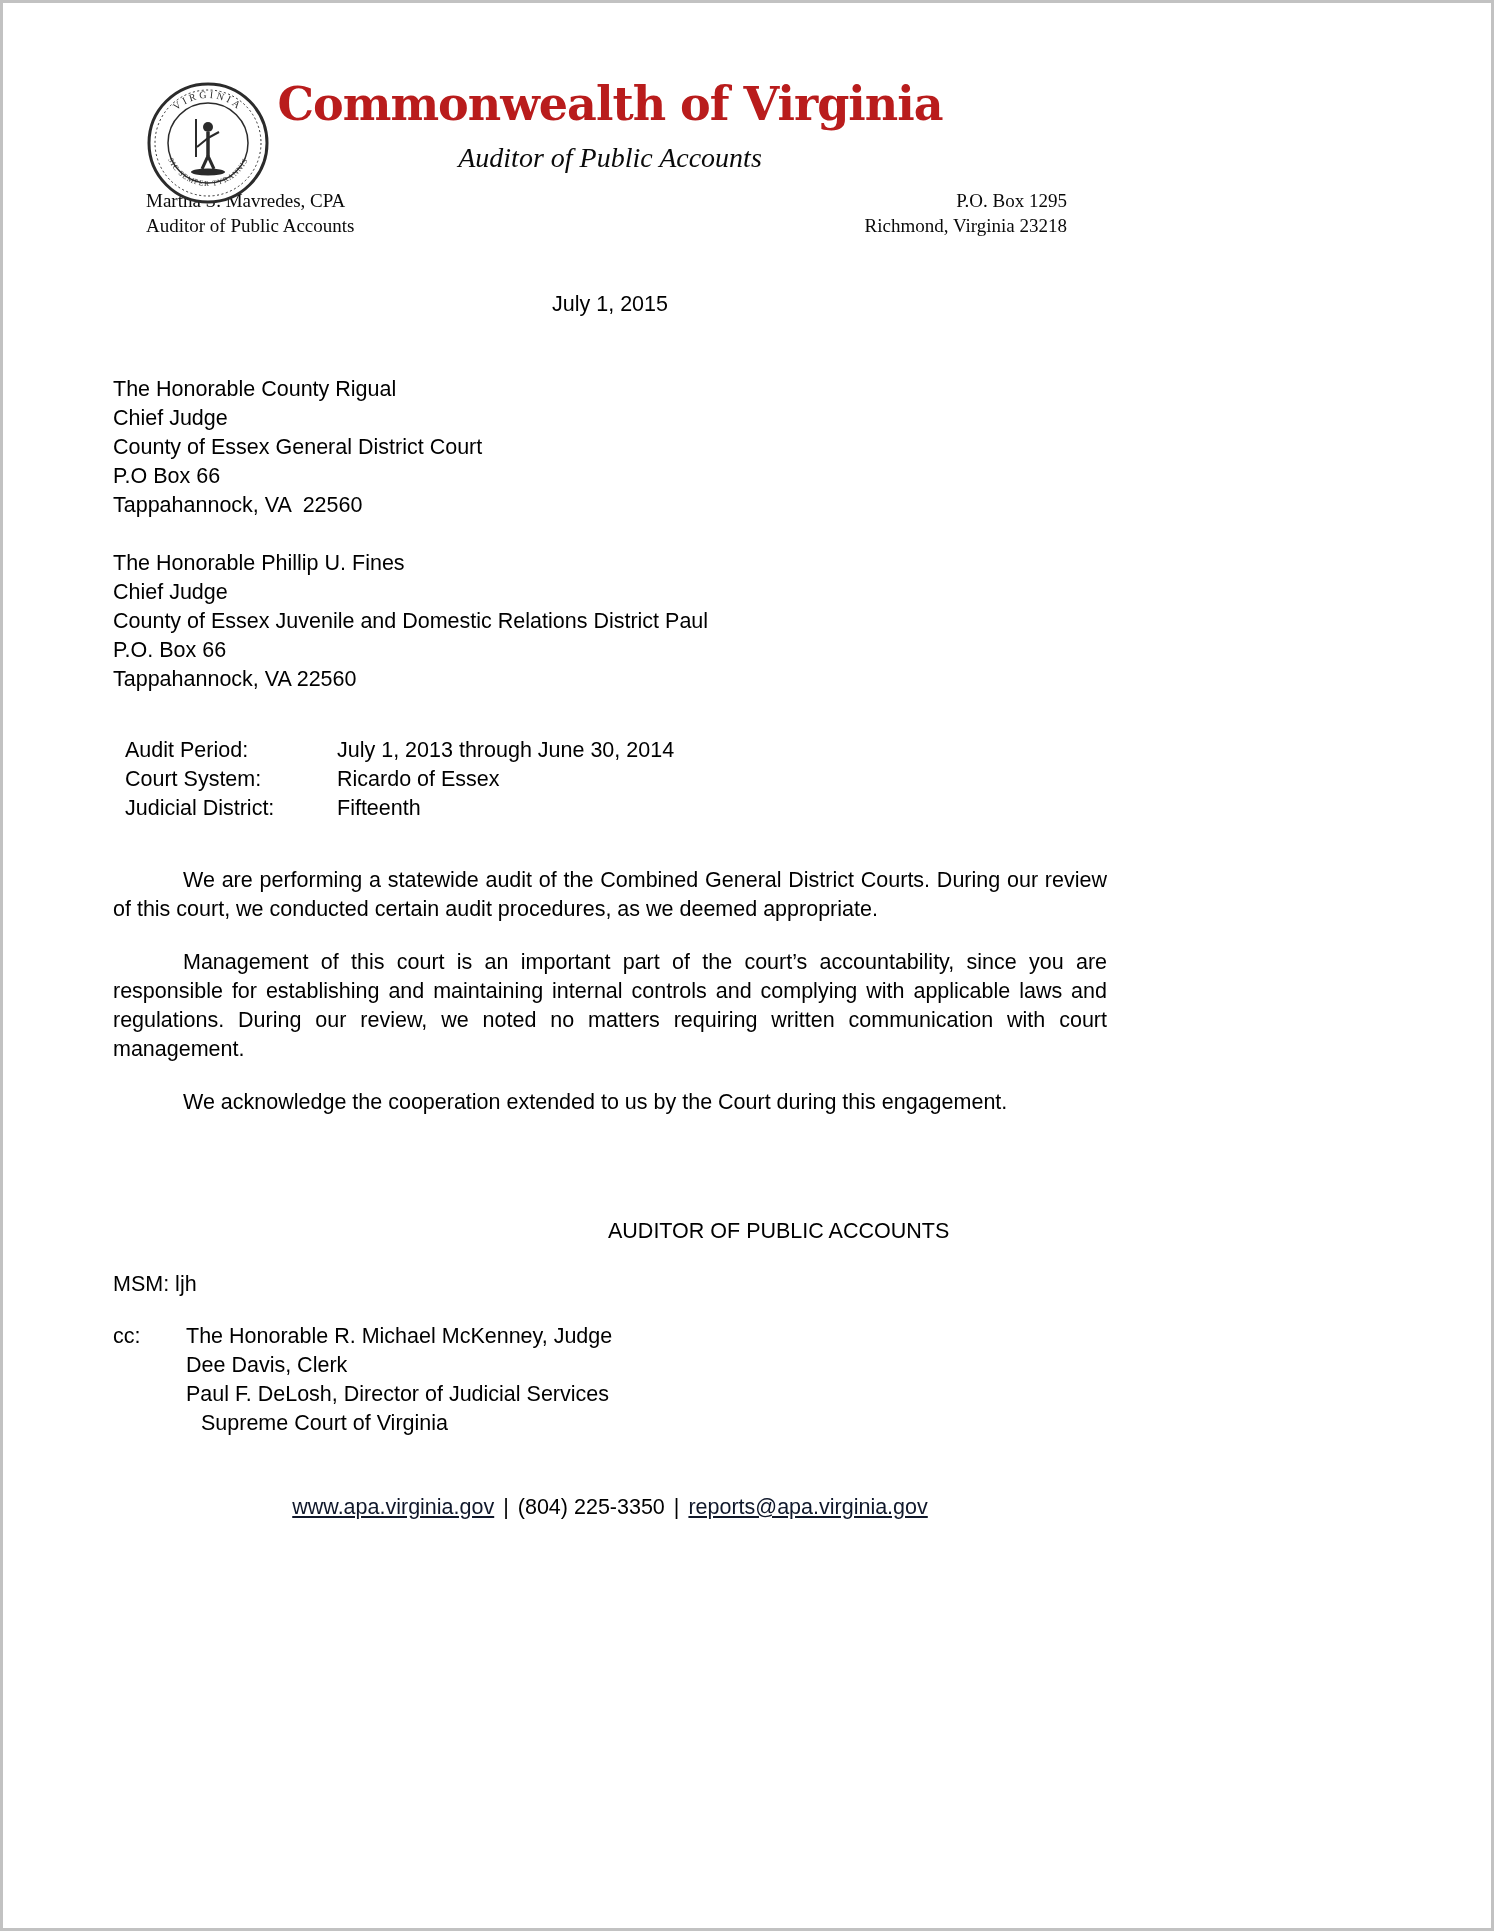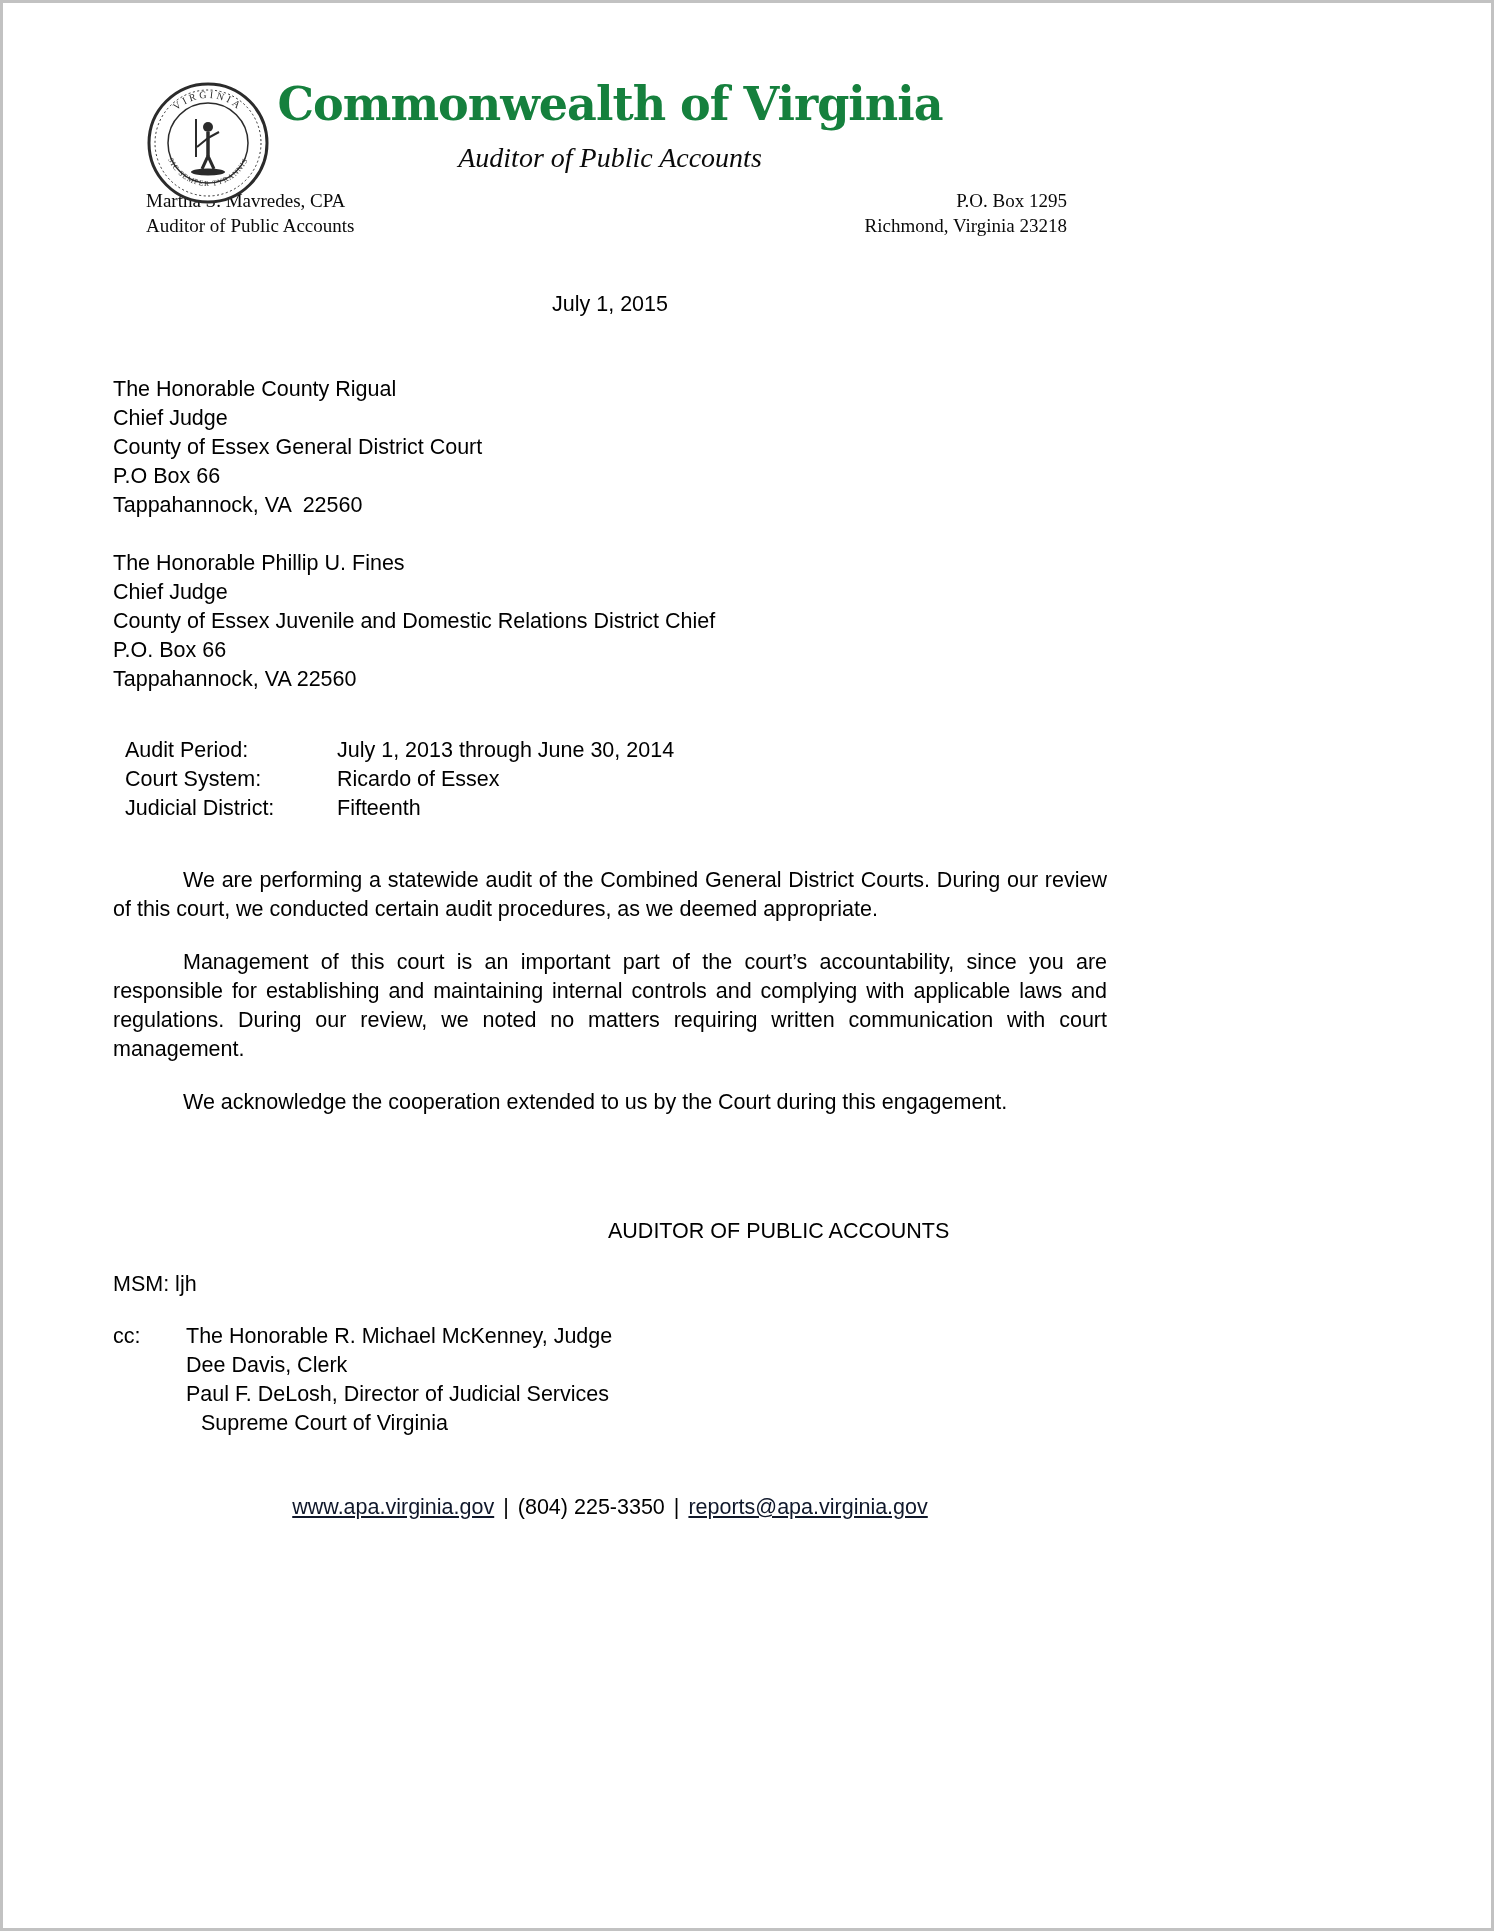--- a/index.html
+++ b/index.html
@@ -28,21 +28,21 @@
     height: 124px;
   }
   .lh-center { text-align: center; }
   .lh-title {
     font-family: "DejaVu Serif", serif;
     font-weight: 700;
     font-size: 46px;
     line-height: 1.1;
     letter-spacing: -1px;
     margin-top: 14px;
-    color: #15803d;
+    color: #b91c1c;
   }
   .lh-subtitle {
     font-family: "Liberation Serif", serif;
     font-style: italic;
     font-size: 28px;
     margin-top: 12px;
     color: #0a0a0a;
   }
   .lh-row {
     display: flex;
@@ -155,21 +155,21 @@
       <div class="addr-line">The Honorable County Rigual</div>
       <div class="addr-line">Chief Judge</div>
       <div class="addr-line">County of Essex General District Court</div>
       <div class="addr-line">P.O Box 66</div>
       <div class="addr-line">Tappahannock, VA  22560</div>
     </div>
 
     <div class="recipient">
       <div class="addr-line">The Honorable Phillip U. Fines</div>
       <div class="addr-line">Chief Judge</div>
-      <div class="addr-line">County of Essex Juvenile and Domestic Relations District Chief</div>
+      <div class="addr-line">County of Essex Juvenile and Domestic Relations District Paul</div>
       <div class="addr-line">P.O. Box 66</div>
       <div class="addr-line">Tappahannock, VA 22560</div>
     </div>
 
     <div class="audit-info">
       <div class="audit-row">
         <div class="audit-label">Audit Period:</div>
         <div class="audit-value">July 1, 2013 through June 30, 2014</div>
       </div>
       <div class="audit-row">

